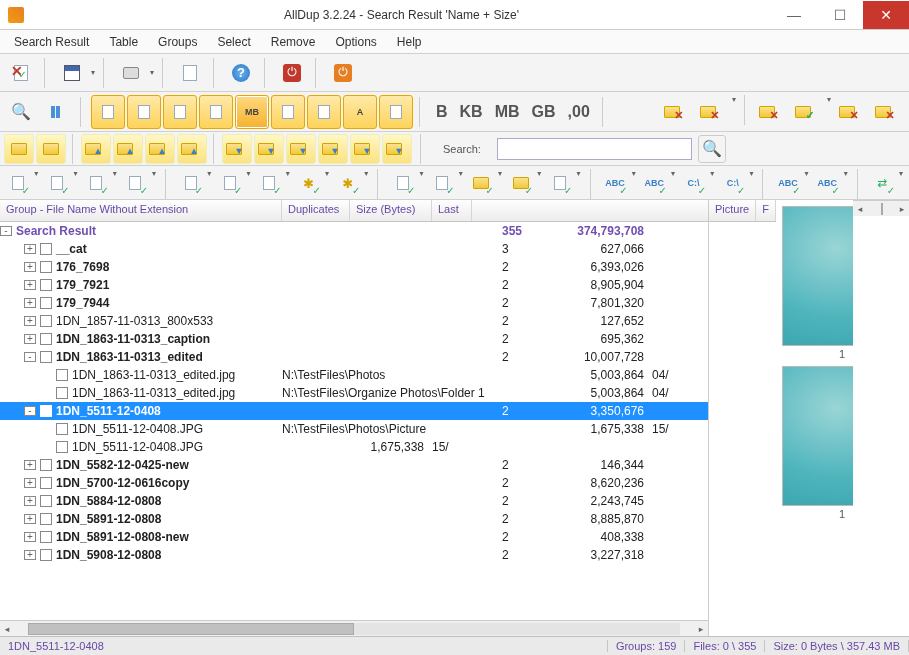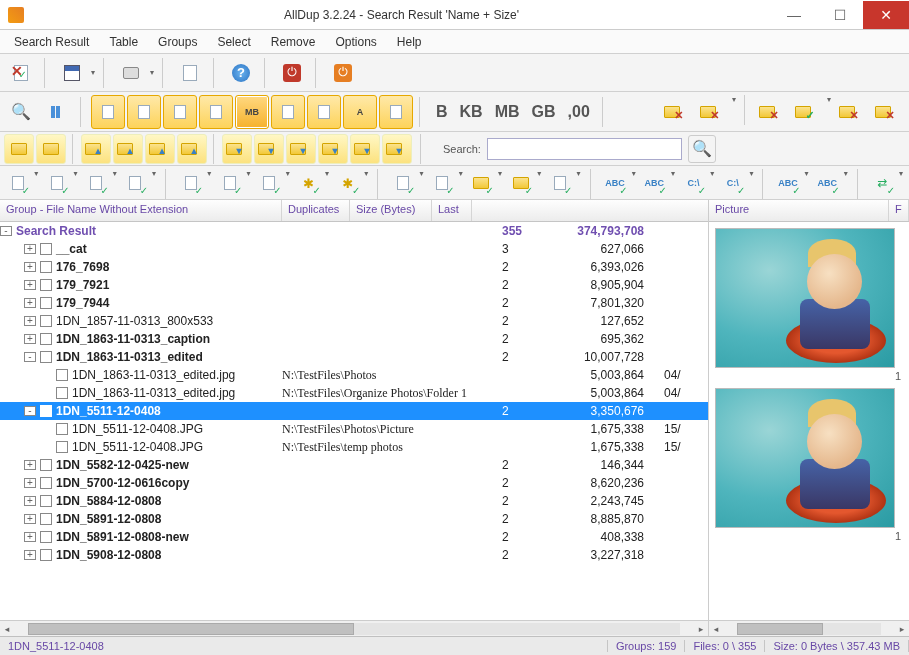--- a/index.html
+++ b/index.html
@@ -13,50 +13,50 @@
 .menubar { height: 24px; display: flex; align-items: center; padding: 0 4px; border-bottom: 1px solid #d0d0d0; font-size: 12px; background: #fafafa; }
 .menu-item { padding: 2px 10px; color: #333; cursor: pointer; }
 .toolbar { display: flex; align-items: center; padding: 2px 4px; border-bottom: 1px solid #d0d0d0; background: #f4f4f4; gap: 2px; flex-wrap: nowrap; }
 .tool-btn { width: 34px; height: 34px; border: 1px solid transparent; border-radius: 3px; display: flex; align-items: center; justify-content: center; cursor: pointer; }
 .tool-sep { width: 5px; height: 30px; border-left: 1px solid #ccc; margin: 0 4px; }
 .tb-yellow .tool-btn { background: linear-gradient(#ffe9a8,#fdd35b); border: 1px solid #e6a800; }
 .tb-yellow .tool-btn.active { background: linear-gradient(#ffd880,#f6b22c); box-shadow: inset 0 0 0 1px #fff; }
 .size-label { font-weight: bold; font-size: 16px; color: #555; padding: 0 6px; cursor: pointer; }
 .tb-folderrow .folder-btn { width: 30px; height: 30px; border: 1px solid #eeb; border-radius: 3px; background: linear-gradient(#fff7c4,#fce27f); display:flex;align-items:center;justify-content:center;cursor:pointer; margin-right:2px;}
 .search-box { display: flex; align-items: center; margin-left: 12px; }
-.search-box label { font-size: 11px; color: #555; margin-right: 6px; }
+.search-box label { font-size: 11px; color: #555; margin-right: 16px; }
 .search-box input { width: 195px; height: 22px; border: 1px solid #aac; font-size: 12px; padding: 0 4px; }
 .search-icon-btn { width: 28px; height: 28px; margin-left: 6px; border:1px solid #ccc; border-radius:3px; display:flex;align-items:center;justify-content:center;cursor:pointer; }
 .tb-checkrow { display:flex; padding:3px 4px; border-bottom:1px solid #d0d0d0; background:#f4f4f4; gap:3px; overflow:hidden; }
 .check-btn { width:28px; height:28px; border:1px solid transparent; border-radius:3px; display:flex;align-items:center;justify-content:center;cursor:pointer; position:relative; }
 .dropdown-arrow { font-size: 8px; color: #666; margin-left: -2px; padding: 0 2px; cursor: pointer; }
 .main-area { display: flex; height: calc(655px - 30px - 24px - 38px - 40px - 34px - 34px - 19px); }
 .grid-pane { flex: 1; overflow: hidden; border-right: 1px solid #ccc; display:flex; flex-direction:column;}
 .grid-header { display: flex; height: 22px; background: linear-gradient(#fefefe, #ececec); border-bottom: 1px solid #c5c5c5; font-size: 11px; color: #6848a6; }
 .gh-cell { border-right: 1px solid #d5d5d5; padding: 3px 6px; white-space: nowrap; overflow: hidden; }
 .grid-body { flex:1; overflow: auto; font-size: 12px; color: #222; }
 .tree-row { display: flex; align-items: center; height: 18px; white-space: nowrap; }
 .tree-row.selected { background: #1e90ff; color: #fff; }
 .root-row { color: #704fb0; font-weight: normal; }
 .indent { display: inline-block; }
 .toggler { width: 12px; text-align: center; font-size: 10px; color: #666; cursor: pointer; border:1px solid #888; height:10px; line-height:8px; margin-right:4px; background:#fff;}
 .spacer-tog { width:16px; display:inline-block; }
 .chk { width: 12px; height: 12px; border: 1px solid #888; margin-right: 4px; display: inline-block; background:#fff; vertical-align:middle;}
 .chk.selchk { border-color:#fff; }
 .cell { overflow: hidden; white-space: nowrap; }
 .c-name { width: 282px; display:flex; align-items:center; }
-.c-path { width: 220px; font-family: Liberation Serif, serif; }
+.c-path { width: 220px; }
 .c-dup { width: 68px; text-align: left; padding-right: 8px; }
 .c-size { width: 82px; text-align: right; padding-right: 8px; }
-.c-last { width: 40px; margin-left: 12px; }
+.c-last { width: 40px; }
 .scroll-h { height:16px; background:#f0f0f0; border-top:1px solid #ccc; display:flex; align-items:center; }
 .scroll-h .track { flex:1; height:12px; background:#e4e4e4; margin:0 14px; position:relative; }
 .scroll-h .thumb { position:absolute; left:0; width:50%; height:100%; background:#c0c0c0; border:1px solid #aaa; }
 .scroll-h .arr { width:14px; text-align:center; font-size:9px; color:#666; cursor:pointer;}
-.preview-pane { width: 200px; display:flex; flex-direction:column; }
+.preview-pane { width: 200px; display:flex; flex-direction:row; }
 .preview-header { display:flex; height:22px; background:linear-gradient(#fefefe,#ececec); border-bottom:1px solid #c5c5c5; font-size:11px; color:#6848a6;}
 .preview-header .ph-cell { padding:3px 6px; border-right:1px solid #d5d5d5; flex:1;}
 .preview-body { flex:1; background:#fff; padding:6px; overflow:auto; }
 .photo-thumb { width: 180px; height: 140px; margin-bottom:8px; background: radial-gradient(ellipse at 30% 30%, #9ad5d6 0%, #4fb5bd 50%, #2a9ba3 100%); border:1px solid #bbb; position:relative; }
 .photo-thumb::after { content:""; position:absolute; right:32px; top:25px; width:55px; height:55px; border-radius:50%; background: radial-gradient(circle at 40% 35%, #f7e0c2 0%, #e5b78c 70%);}
 .photo-thumb::before { content:""; position:absolute; right:38px; top:10px; width:48px; height:28px; border-radius:50% 50% 0 0; background:#e8c56c;}
 .photo-body { position:absolute; right:24px; bottom:18px; width:70px; height:50px; background: linear-gradient(#4663a7, #3a3765); border-radius:8px;}
 .photo-ring { position:absolute; right:8px; bottom:4px; width:100px; height:45px; border-radius:50%; background: radial-gradient(ellipse, #e4572e 40%, #b13414 70%);}
 .statusbar { height:19px; background:#eaeaea; border-top:1px solid #c0c0c0; display:flex; align-items:center; font-size:11px; color:#6848a6; }
 .status-cell { padding: 0 8px; border-right: 1px solid #c5c5c5; }
@@ -541,21 +541,20 @@
           <div class="cell c-size">1,675,338</div>
           <div class="cell c-last">15/</div>
         </div>
         <div class="tree-row">
           <div class="cell c-name">
             <span class="indent" style="width:40px"></span>
             <span class="spacer-tog"></span>
             <span class="chk"></span>
             <span style="">1DN_5511-12-0408.JPG</span>
           </div>
-          <div class="cell c-path">N:\TestFiles\temp photos</div>
           <div class="cell c-dup"></div>
           <div class="cell c-size">1,675,338</div>
           <div class="cell c-last">15/</div>
         </div>
         <div class="tree-row">
           <div class="cell c-name">
             <span class="indent" style="width:24px"></span>
             <span class="toggler">+</span>
             <span class="chk"></span>
             <span style="font-weight:bold">1DN_5582-12-0425-new</span>

